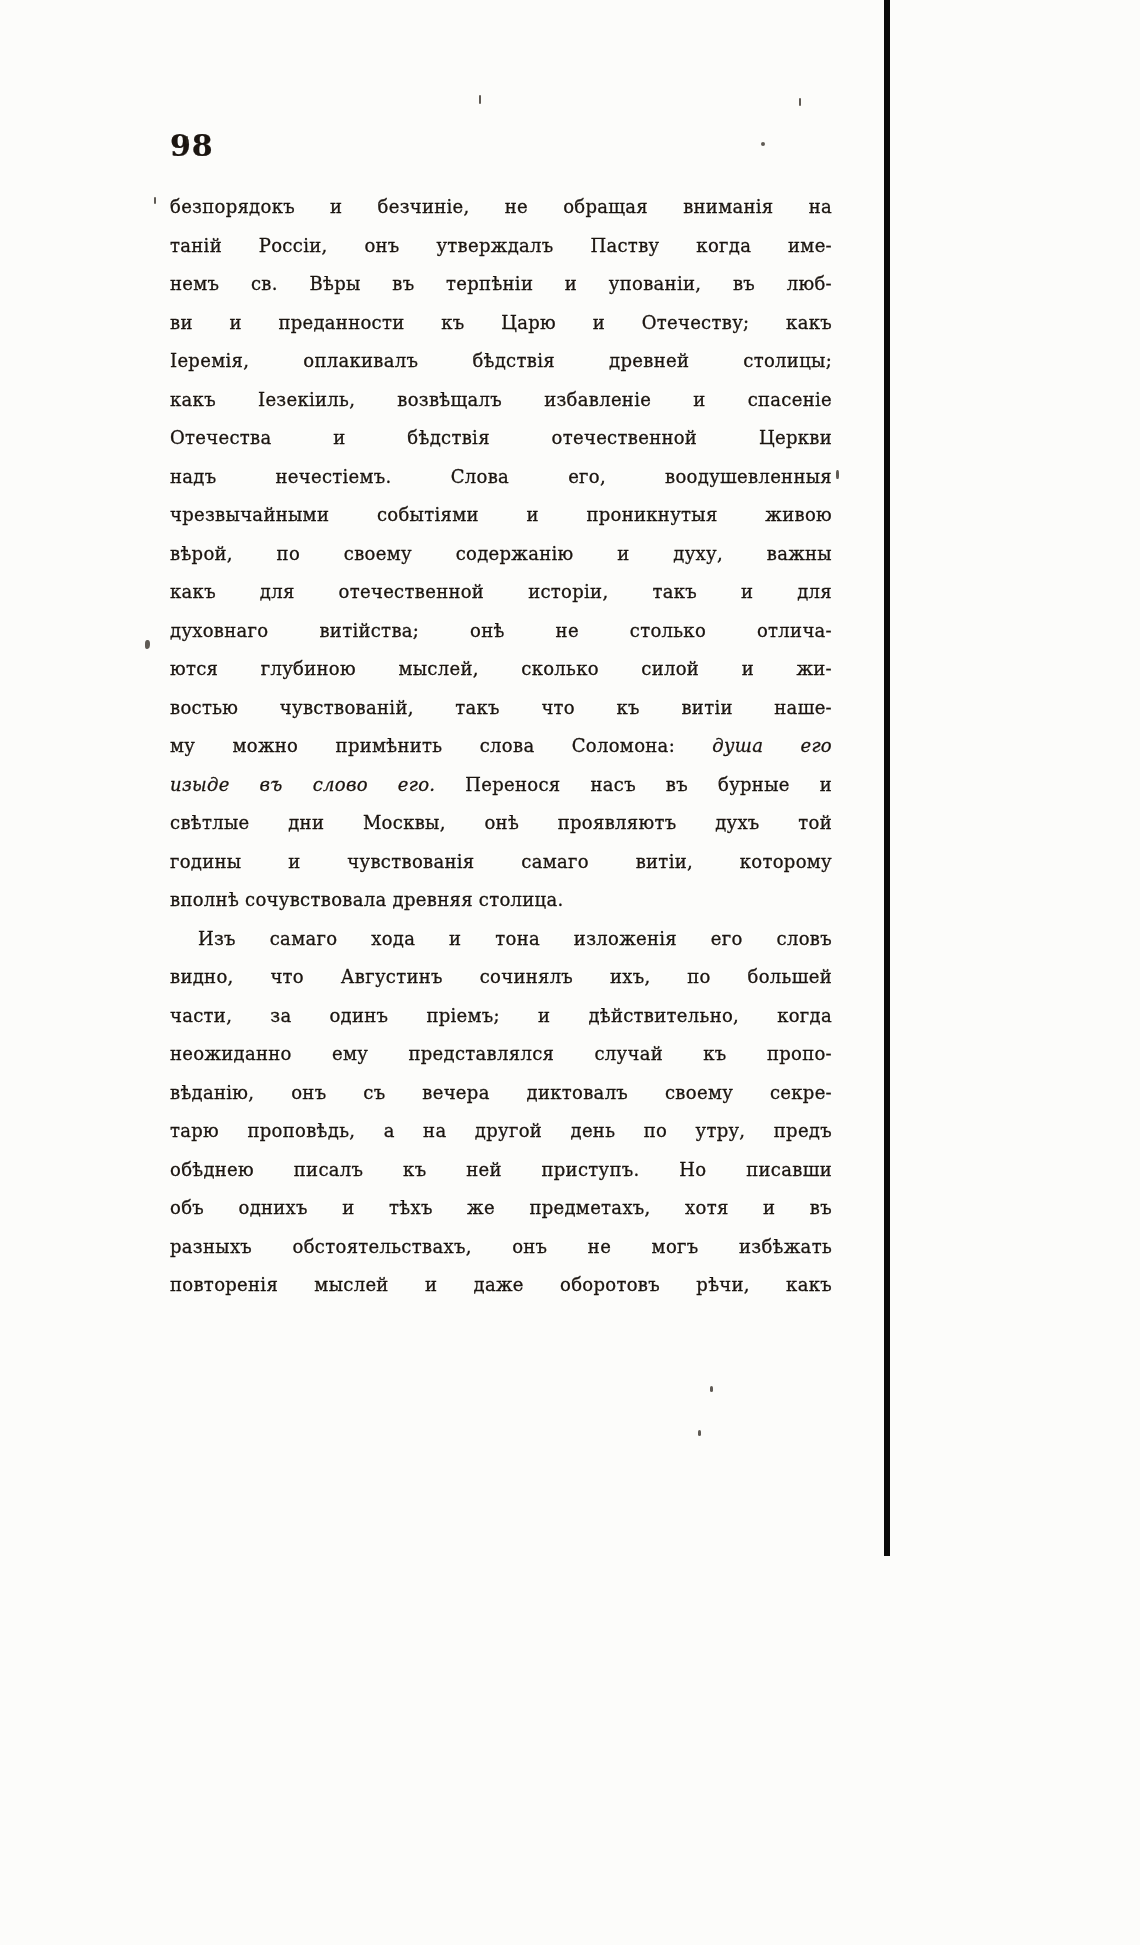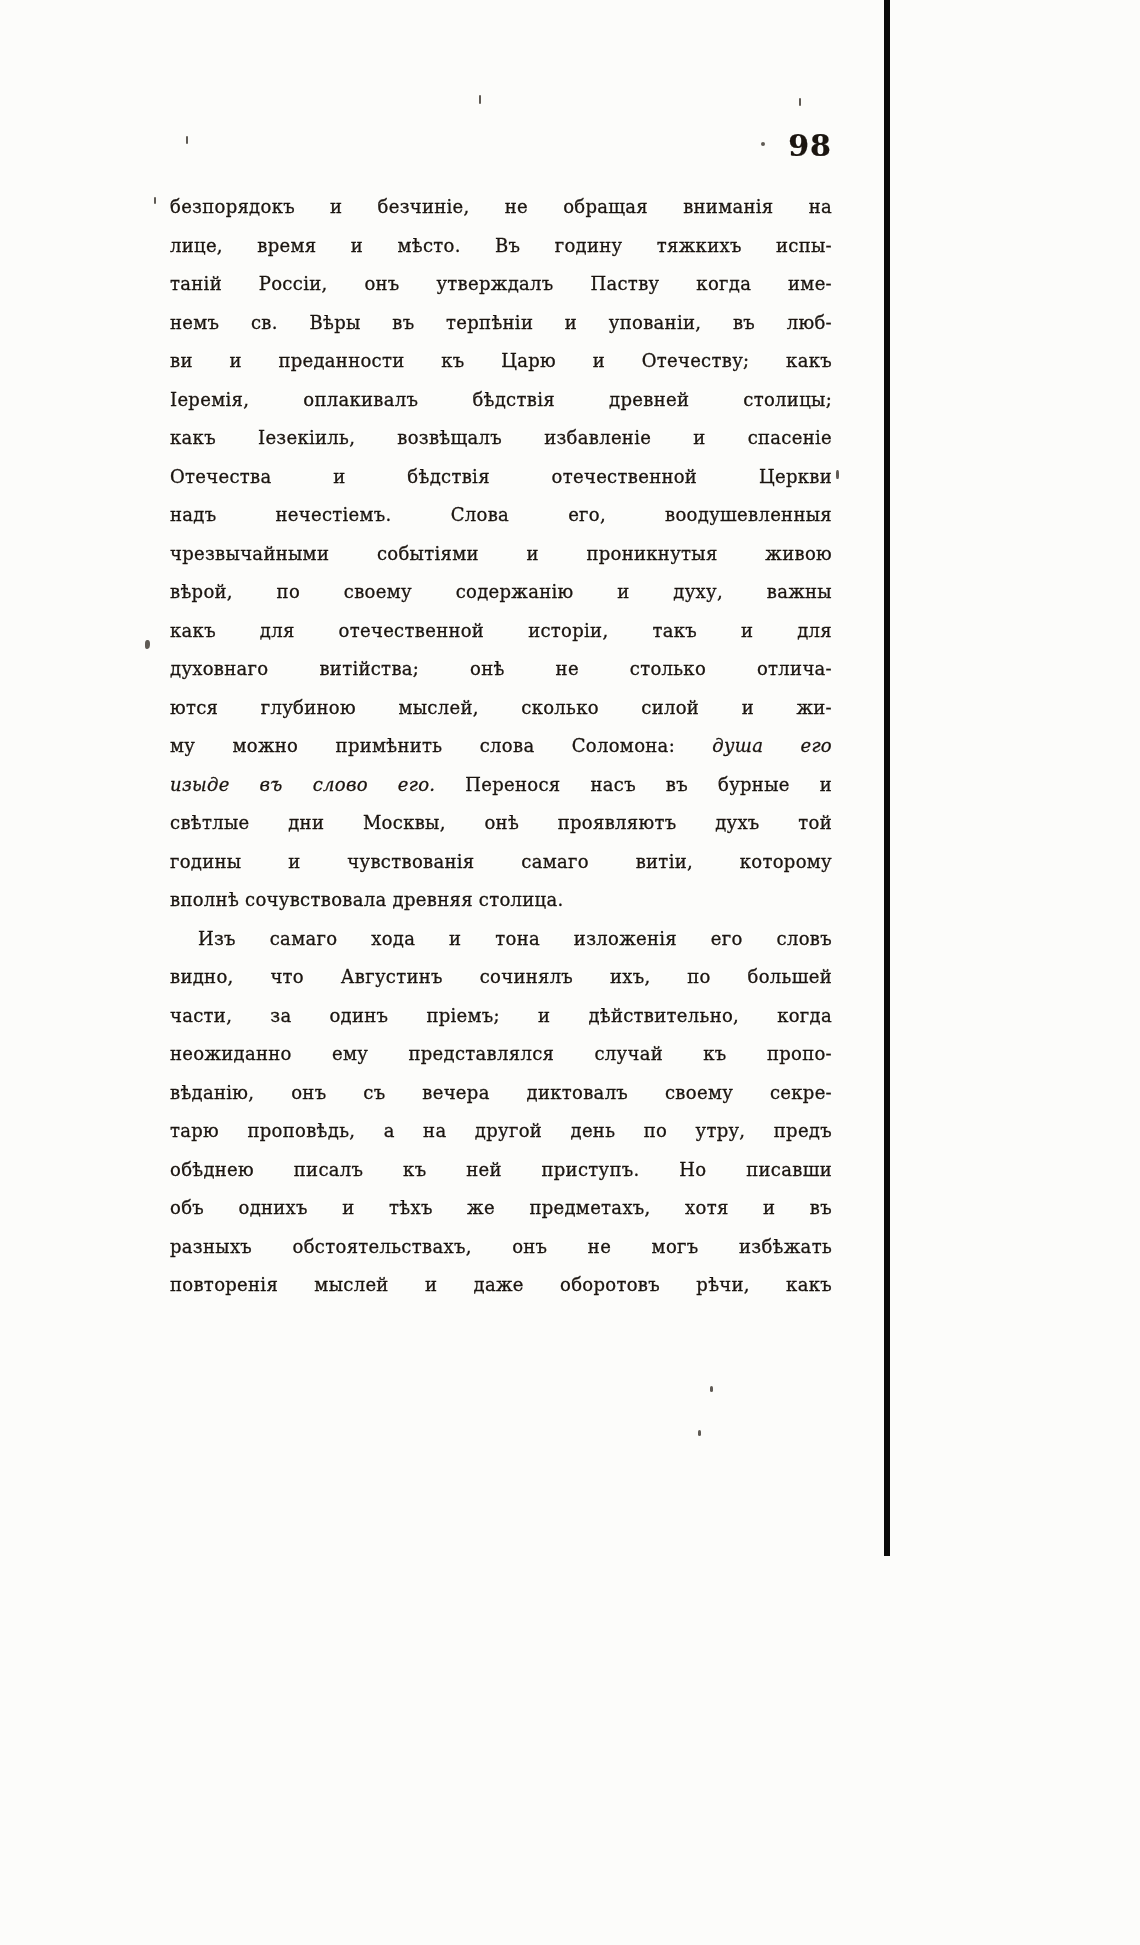--- a/index.html
+++ b/index.html
@@ -16,21 +16,21 @@
     background: var(--paper);
     overflow: hidden;
     font-family: "DejaVu Serif", "Liberation Serif", serif;
     color: var(--ink);
   }
   .page-number {
     position: absolute;
     top: 128px;
     left: 170px;
     width: 662px;
-    text-align: right;
+    text-align: left;
     font-size: 30px;
     font-weight: bold;
     letter-spacing: 1px;
     -webkit-text-stroke: 0.2px currentColor;
   }
   .text-block {
     position: absolute;
     top: 188px;
     left: 170px;
     width: 662px;
@@ -65,33 +65,33 @@
 </style>
 </head>
 <body>
 
 <div class="page">
 
   <div class="page-number">98</div>
 
   <div class="text-block" id="text-block">
       <div class="line"><span>безпорядокъ и безчиніе, не обращая вниманія на</span></div>
-      <div class="line"><span>лице, время и мѣсто. Въ годину тяжкихъ испы-</span></div>
       <div class="line"><span>таній Россіи, онъ утверждалъ Паству когда име-</span></div>
       <div class="line"><span>немъ св. Вѣры въ терпѣніи и упованіи, въ люб-</span></div>
       <div class="line"><span>ви и преданности къ Царю и Отечеству; какъ</span></div>
       <div class="line"><span>Іеремія, оплакивалъ бѣдствія древней столицы;</span></div>
       <div class="line"><span>какъ Іезекіиль, возвѣщалъ избавленіе и спасеніе</span></div>
       <div class="line"><span>Отечества и бѣдствія отечественной Церкви</span></div>
       <div class="line"><span>надъ нечестіемъ. Слова его, воодушевленныя</span></div>
       <div class="line"><span>чрезвычайными событіями и проникнутыя живою</span></div>
       <div class="line"><span>вѣрой, по своему содержанію и духу, важны</span></div>
       <div class="line"><span>какъ для отечественной исторіи, такъ и для</span></div>
       <div class="line"><span>духовнаго витійства; онѣ не столько отлича-</span></div>
       <div class="line"><span>ются глубиною мыслей, сколько силой и жи-</span></div>
+      <div class="line"><span>востью чувствованій, такъ что къ витіи наше-</span></div>
       <div class="line"><span>му можно примѣнить слова Соломона: </span><em>душа его</em></div>
       <div class="line"><em>изыде въ слово его.</em><span> Перенося насъ въ бурные и</span></div>
       <div class="line"><span>свѣтлые дни Москвы, онѣ проявляютъ духъ той</span></div>
       <div class="line"><span>годины и чувствованія самаго витіи, которому</span></div>
       <div class="line end"><span>вполнѣ сочувствовала древняя столица.</span></div>
       <div class="line indent"><span>Изъ самаго хода и тона изложенія его словъ</span></div>
       <div class="line"><span>видно, что Августинъ сочинялъ ихъ, по большей</span></div>
       <div class="line"><span>части, за одинъ пріемъ; и дѣйствительно, когда</span></div>
       <div class="line"><span>неожиданно ему представлялся случай къ пропо-</span></div>
       <div class="line"><span>вѣданію, онъ съ вечера диктовалъ своему секре-</span></div>

